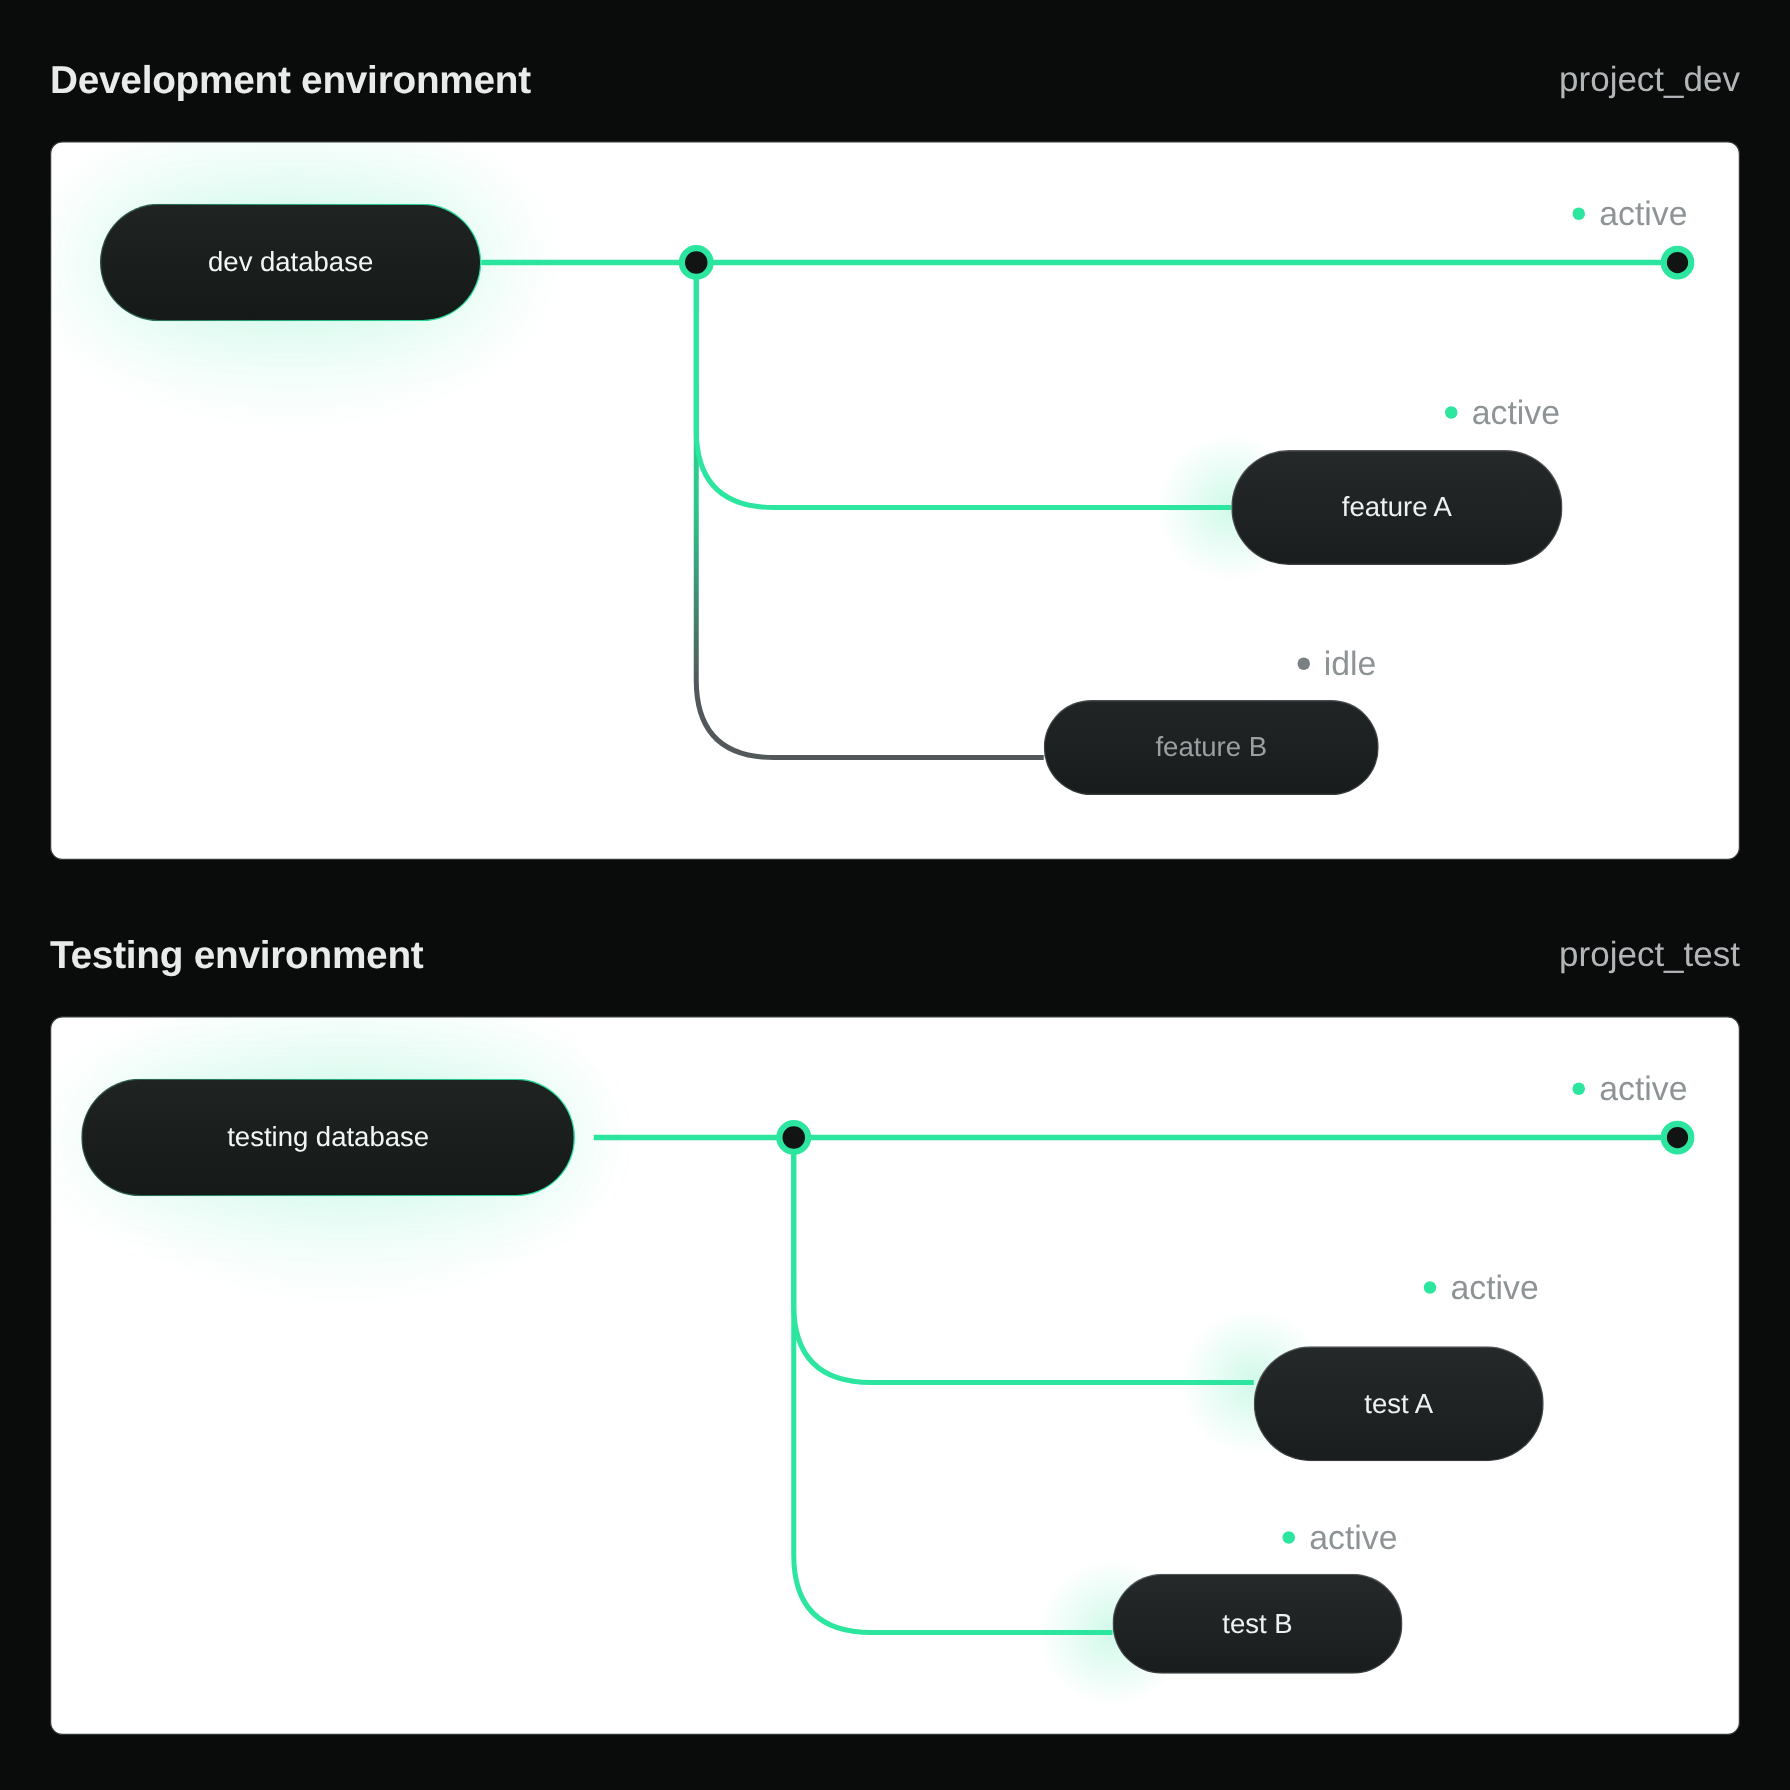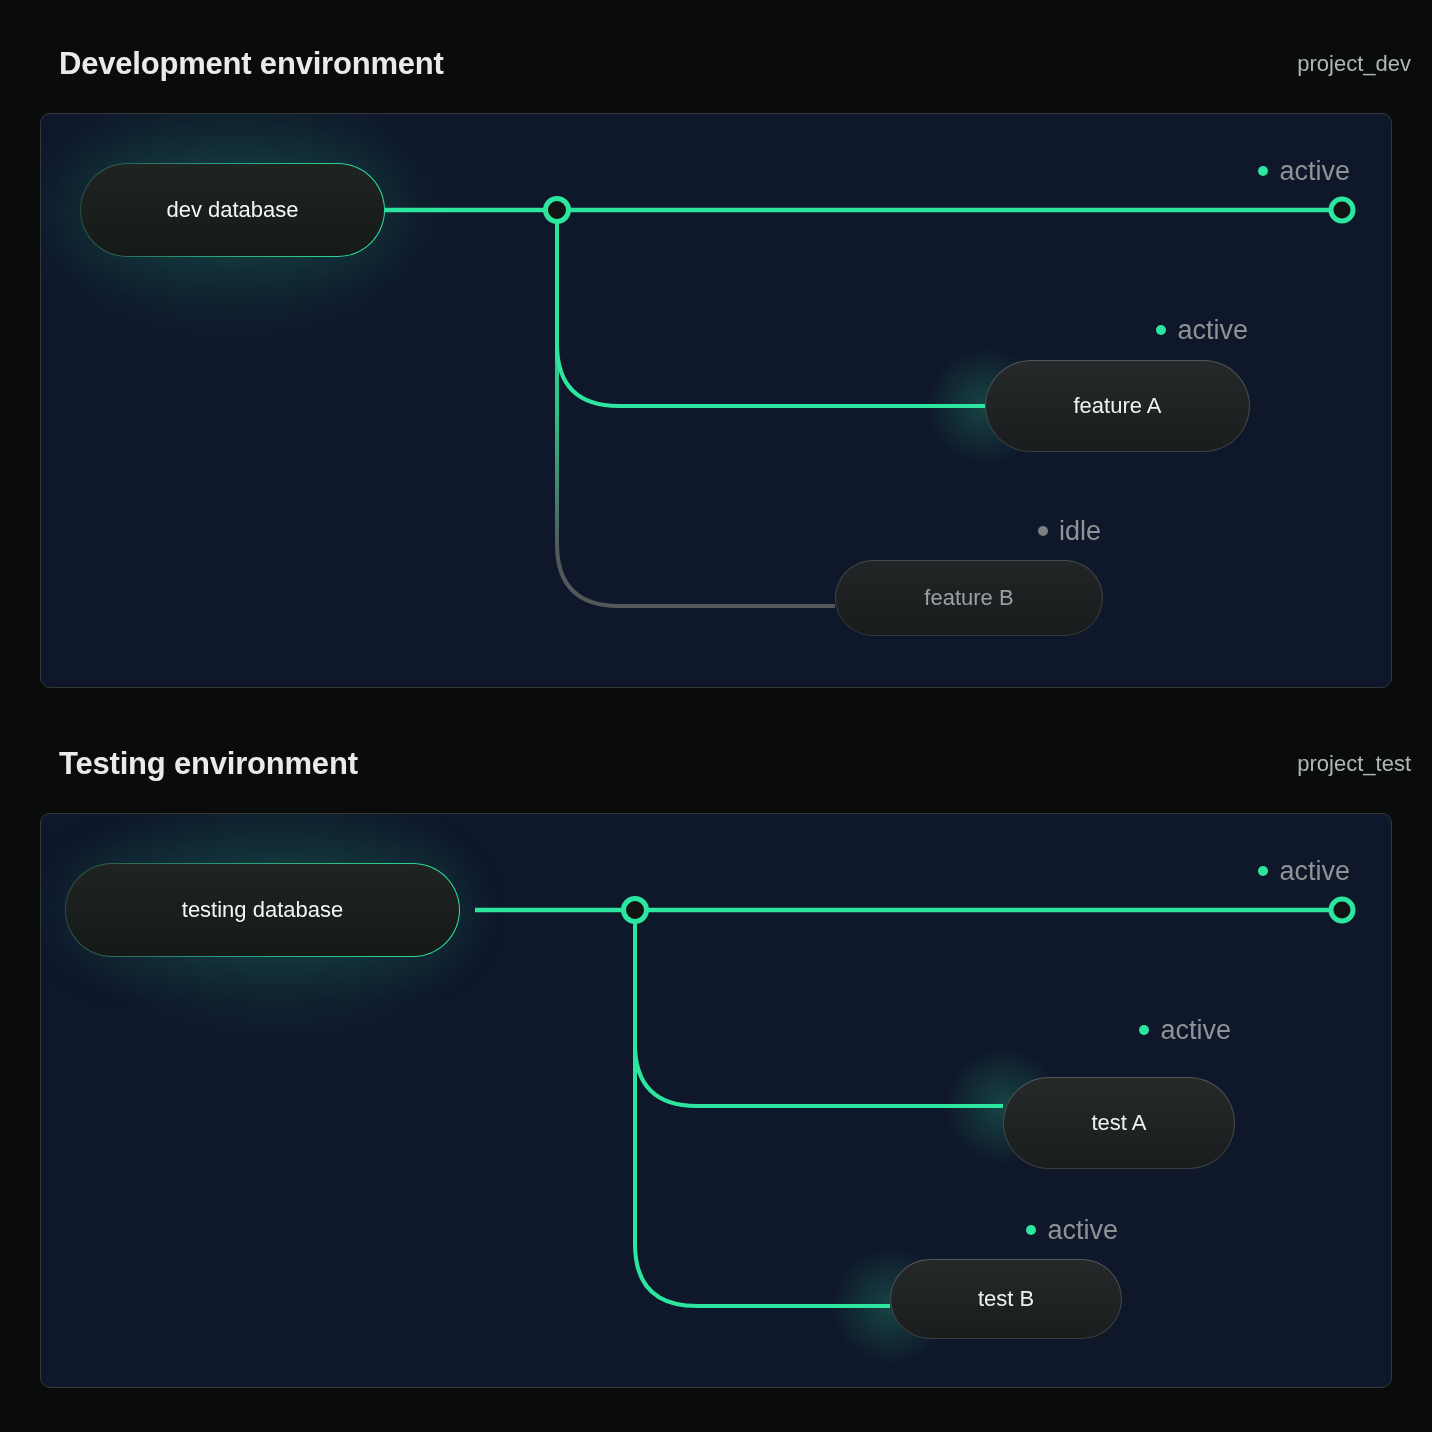--- a/index.html
+++ b/index.html
@@ -1,24 +1,24 @@
 <!DOCTYPE html>
 <html><head>
 <meta charset="utf-8">
 <style>
   html,body{margin:0;padding:0;background:#0a0b0b;width:1432px;height:1432px;overflow:hidden;
             font-family:"Liberation Sans", sans-serif;}
   .env-header{display:flex;justify-content:space-between;align-items:flex-end;
-              width:1352px;margin-left:59px;}
+              width:1352px;margin-left:40px;}
   .env-header.first{margin-top:44px;}
   .env-header.second{margin-top:56px;gap:16px;}
   .env-title{font-size:31px;line-height:40px;font-weight:700;color:#e9ebeb;letter-spacing:-.2px;}
-  .project-label{font-size:22px;line-height:40px;font-weight:400;color:#b2b6b8;}
+  .project-label{font-size:28px;line-height:40px;font-weight:400;color:#b2b6b8;}
   .panel{position:relative;width:1350px;height:573px;margin-left:40px;margin-top:29px;
-         border:1px solid #343839;border-radius:10px;background:#0f172a;overflow:hidden;}
+         border:1px solid #343839;border-radius:10px;background:#ffffff;overflow:hidden;}
   .graph-svg{position:absolute;left:0;top:0;}
   .glow{position:absolute;pointer-events:none;border-radius:50%;}
   .glow-db{width:620px;height:380px;
            background:radial-gradient(closest-side,rgba(44,230,159,0.16),rgba(44,230,159,0) 72%);}
   .glow-tap{width:170px;height:170px;
            background:radial-gradient(closest-side,rgba(44,230,159,0.22),rgba(44,230,159,0) 70%);}
   .node{position:absolute;display:flex;align-items:center;justify-content:center;
         border-radius:999px;font-size:22px;border:1.5px solid transparent;box-sizing:border-box;}
   .node-db{color:#f4f6f6;
         background:linear-gradient(180deg,#1f2423 0%,#151918 100%) padding-box,

